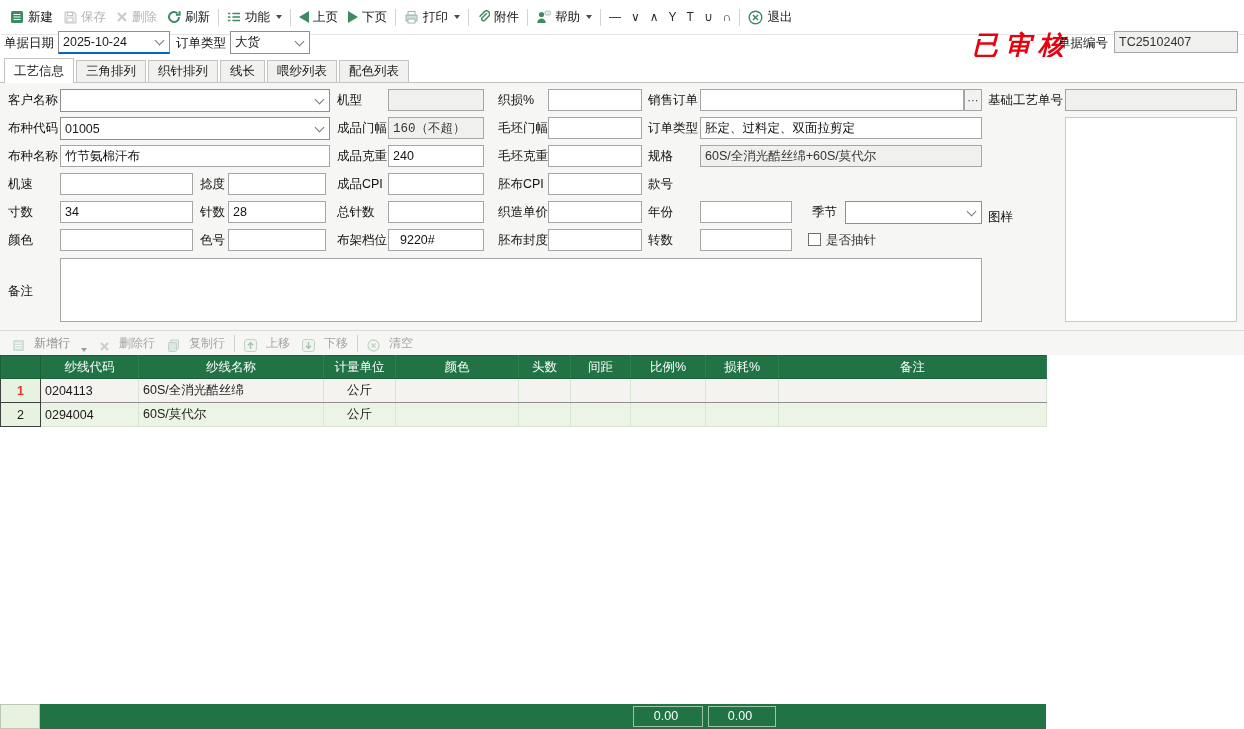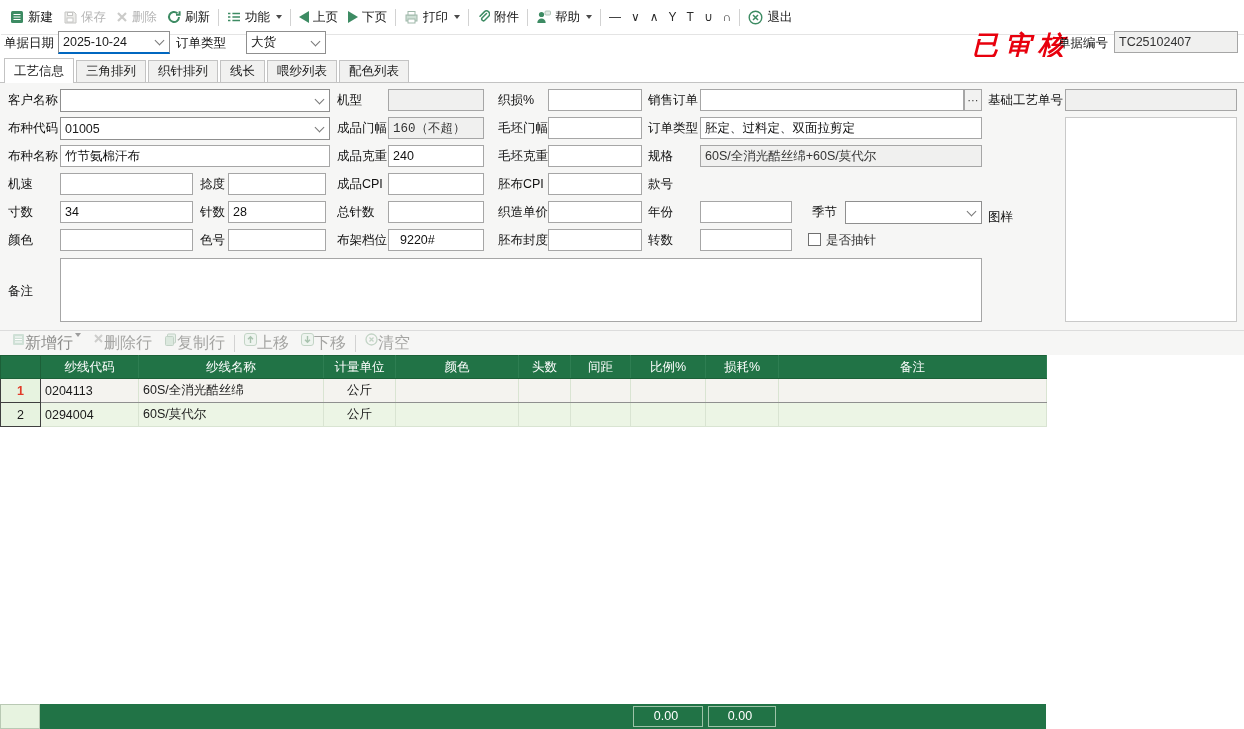--- a/index.html
+++ b/index.html
@@ -45,21 +45,21 @@
   .imgbox{position:absolute;background:#fff;border:1px solid #c9c9c9}
   .ellip{position:absolute;height:22px;border:1px solid #a6a6a6;background:#f2f2f1;text-align:center;
          line-height:20px;font-size:11px;color:#444;cursor:pointer}
   .cb{position:absolute;width:13px;height:13px;border:1px solid #6f6f6f;background:#fff;cursor:pointer}
   textarea.remarks{position:absolute;border:1px solid #a6a6a6;background:#fff;resize:none;
          font-family:"Liberation Sans","DejaVu Sans",sans-serif;font-size:12.5px;padding:3px}
 
   
   .gridtoolbar{position:absolute;top:330px;left:0;width:100%;height:25px;background:#f6f6f5;
                border-top:1px solid #dcdcdc;display:flex;align-items:center;padding:0 6px}
-  .gbtn{display:flex;align-items:flex-start;gap:0;padding:2px 6px;font-size:16px;color:#a5a5a3;cursor:default;white-space:nowrap}
+  .gbtn{display:flex;align-items:flex-end;gap:9px;padding:2px 6px;font-size:12px;color:#a5a5a3;cursor:default;white-space:nowrap}
   .gbtn .caret{border-top-color:#9d9d9d}
 
   
   table.grid{position:absolute;top:355px;left:0;width:1046px;border-collapse:collapse;table-layout:fixed}
   table.grid th{height:23px;background:#217346;color:#fff;font-weight:normal;font-size:12.5px;
                 border:1px solid #2e7e52;border-top-color:#1c6038;border-bottom-color:#1c6038;text-align:center}
   table.grid td{height:24px;border:1px solid #d9e4d2;font-size:12.5px;padding:0 4px;overflow:hidden;white-space:nowrap}
   table.grid td.num{width:40px;text-align:center;background:#e7f3e0;border:1px solid #3f3f3f;padding:0}
   table.grid th.numh{border:1px solid #1c6038;background:#217346}
   tr.r1 td{background:#f4f3ef}
@@ -192,21 +192,21 @@
       <span>退出</span>
     </div>
   </div>
 
   <span class="flabel" style="left:4px;top:32px">单据日期</span>
   <div class="fcombo focusblue" style="left:58px;top:31px;width:112px">
     <span class="txt">2025-10-24</span>
     <span class="chev"></span>
   </div>
   <span class="flabel" style="left:176px;top:32px">订单类型</span>
-  <div class="fcombo" style="left:246px;top:31px;width:80px">
+  <div class="fcombo" style="left:230px;top:31px;width:80px">
     <span class="txt">大货</span>
     <span class="chev"></span>
   </div>
   <span class="stamp">已审核</span>
   <span class="flabel" style="left:1058px;top:32px">单据编号</span>
   <input class="finput ro" style="left: 1114px; top: 31px; width: 124px;" readonly="" value="TC25102407">
 
   <div class="tabstrip">
     <div class="tab active">工艺信息</div>
     <div class="tab">三角排列</div>

